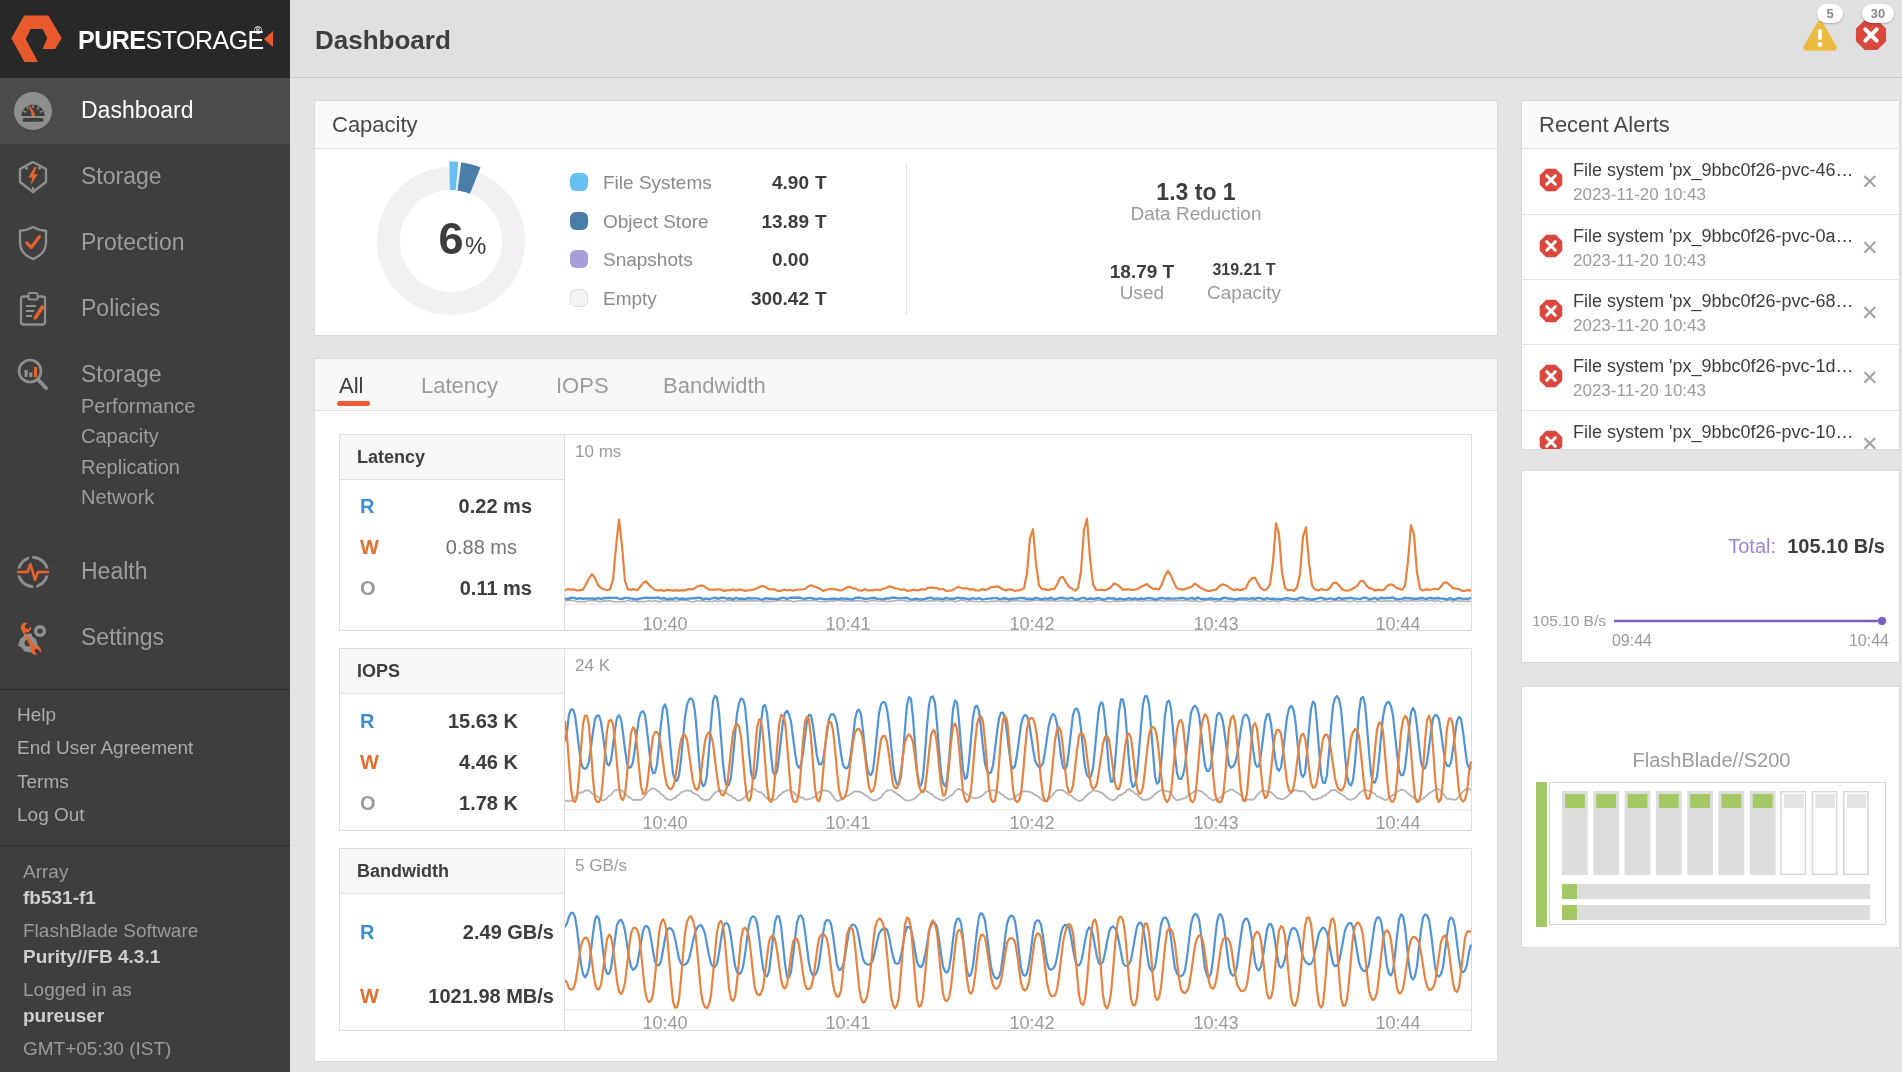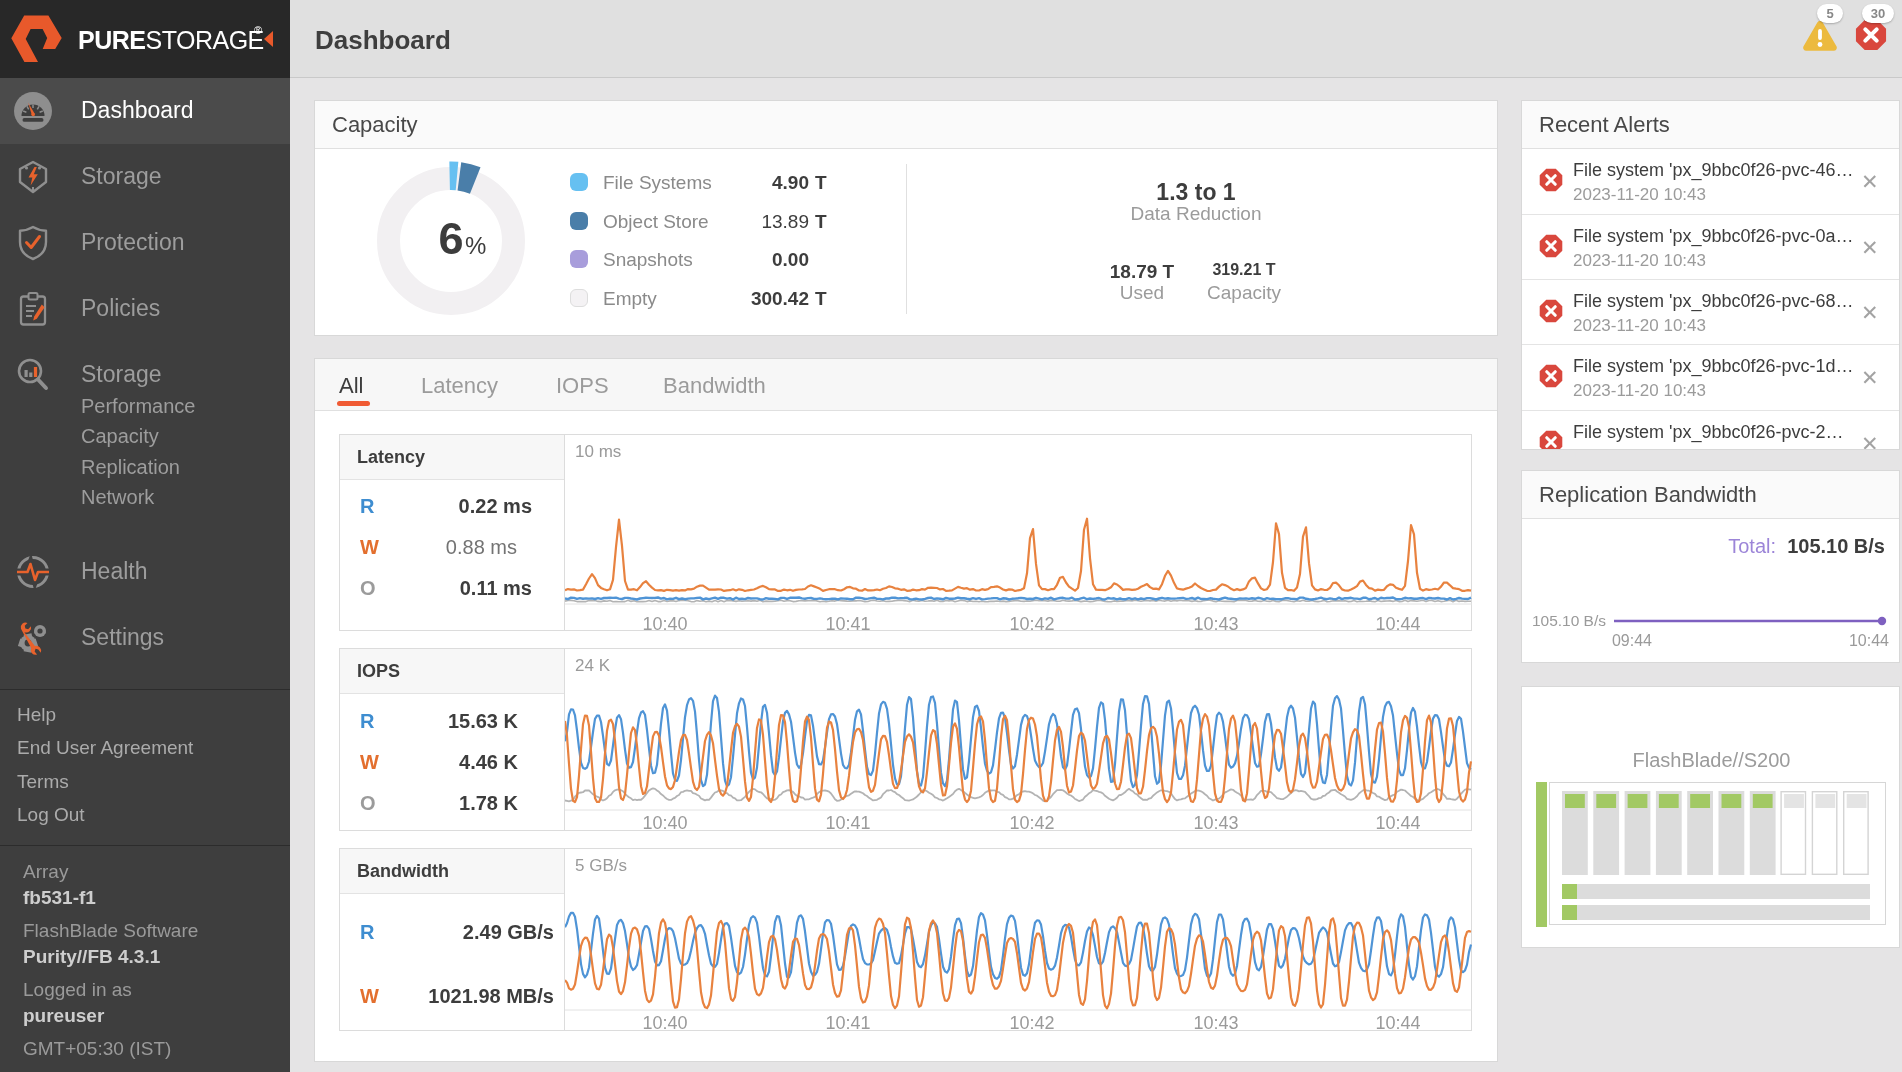--- a/index.html
+++ b/index.html
@@ -182,21 +182,21 @@
 <path d="M95.24 6.16 A79.5 79.5 0 0 1 114.52 11.19 L103.94 37.65 A51 51 0 0 0 91.57 34.42 Z" fill="#4a7ea9"></path>
 <text x="85" y="98" font-size="45" font-weight="bold" fill="#3c3c3c" text-anchor="middle">6</text>
 <text x="99" y="98" font-size="24" fill="#3c3c3c">%</text>
 </svg>
 <div style="position:absolute;left:255px;top:72px;width:18px;height:18px;border-radius:6px;background:#66c0f1;"></div>
 <div style="position:absolute;left:288px;top:71px;font-size:19px;color:#8a8a8a">File Systems</div>
 <div style="position:absolute;left:374px;top:71px;width:120px;font-size:19px;font-weight:bold;color:#3d3d3d;text-align:right">4.90</div>
 <div style="position:absolute;left:500px;top:71px;font-size:19px;font-weight:bold;color:#3d3d3d">T</div>
     <div style="position:absolute;left:255px;top:110.5px;width:18px;height:18px;border-radius:6px;background:#4a7ea9;"></div>
 <div style="position:absolute;left:288px;top:109.5px;font-size:19px;color:#8a8a8a">Object Store</div>
-<div style="position:absolute;left:374px;top:109.5px;width:120px;font-size:19px;font-weight:normal;color:#3d3d3d;text-align:right">13.89</div>
+<div style="position:absolute;left:374px;top:109.5px;width:120px;font-size:19px;font-weight:bold;color:#3d3d3d;text-align:right">13.89</div>
 <div style="position:absolute;left:500px;top:109.5px;font-size:19px;font-weight:bold;color:#3d3d3d">T</div>
     <div style="position:absolute;left:255px;top:149px;width:18px;height:18px;border-radius:6px;background:#a89ddb;"></div>
 <div style="position:absolute;left:288px;top:148px;font-size:19px;color:#8a8a8a">Snapshots</div>
 <div style="position:absolute;left:374px;top:148px;width:120px;font-size:19px;font-weight:bold;color:#3d3d3d;text-align:right">0.00</div>
 <div style="position:absolute;left:500px;top:148px;font-size:19px;font-weight:bold;color:#3d3d3d"></div>
     <div style="position:absolute;left:255px;top:187.5px;width:18px;height:18px;border-radius:6px;background:#f4f2f4;border:1px solid #ddd;"></div>
 <div style="position:absolute;left:288px;top:186.5px;font-size:19px;color:#8a8a8a">Empty</div>
 <div style="position:absolute;left:374px;top:186.5px;width:120px;font-size:19px;font-weight:bold;color:#3d3d3d;text-align:right">300.42</div>
 <div style="position:absolute;left:500px;top:186.5px;font-size:19px;font-weight:bold;color:#3d3d3d">T</div>
 <div style="position:absolute;left:591px;top:63px;width:1px;height:150px;background:#e0e0e0"></div>
@@ -324,27 +324,26 @@
         </svg></div>
 <div style="position:absolute;left:51px;top:11px;font-size:18px;color:#3d3d3d;white-space:nowrap">File system 'px_9bbc0f26-pvc-1d…</div>
 <div style="position:absolute;left:51px;top:36px;font-size:17px;color:#9b9b9b">2023-11-20 10:43</div>
 <div style="position:absolute;left:339px;top:21px;font-size:21px;color:#a3a3a3">✕</div>
 </div>
     <div style="position:absolute;left:0;top:308.7px;width:379px;height:65.3px;border-top:1px solid #e4e4e4;">
 <div style="position:absolute;left:17px;top:19px"><svg width="24" height="24" viewBox="0 0 34 34">
           <path d="M10.3 1 L23.7 1 L33 10.3 L33 23.7 L23.7 33 L10.3 33 L1 23.7 L1 10.3 Z" fill="#d9473d"></path>
 <path d="M11 11 L23 23 M23 11 L11 23" stroke="#fff" stroke-width="4.4" stroke-linecap="round"></path>
         </svg></div>
-<div style="position:absolute;left:51px;top:11px;font-size:18px;color:#3d3d3d;white-space:nowrap">File system 'px_9bbc0f26-pvc-2…</div>
+<div style="position:absolute;left:51px;top:11px;font-size:18px;color:#3d3d3d;white-space:nowrap">File system 'px_9bbc0f26-pvc-10…</div>
 <div style="position:absolute;left:51px;top:36px;font-size:17px;color:#9b9b9b">2023-11-20 10:43</div>
 <div style="position:absolute;left:339px;top:21px;font-size:21px;color:#a3a3a3">✕</div>
 </div>
 </div>
 <div class="card" style="left:1521px;top:470px;width:379px;height:193px">
-<div class="chead">Replication Bandwidth</div>
 <div style="position:absolute;right:14px;top:64px;font-size:20px"><span style="color:#9c85d8">Total:</span>&nbsp; <b style="color:#3d3d3d">105.10 B/s</b></div>
 <svg width="379" height="144" viewBox="0 0 379 144" style="position:absolute;left:0;top:49px">
 <text x="84" y="106" font-size="15.5" fill="#9a9a9a" text-anchor="end">105.10 B/s</text>
 <line x1="92" y1="101" x2="360" y2="101" stroke="#7e60c0" stroke-width="2.4"></line>
 <circle cx="360" cy="101" r="4.2" fill="#7e60c0"></circle>
 <text x="110" y="126" font-size="16" fill="#9a9a9a" text-anchor="middle">09:44</text>
 <text x="347" y="126" font-size="16" fill="#9a9a9a" text-anchor="middle">10:44</text>
 </svg>
 </div>
 <div class="card" style="left:1521px;top:686px;width:379px;height:262px">

